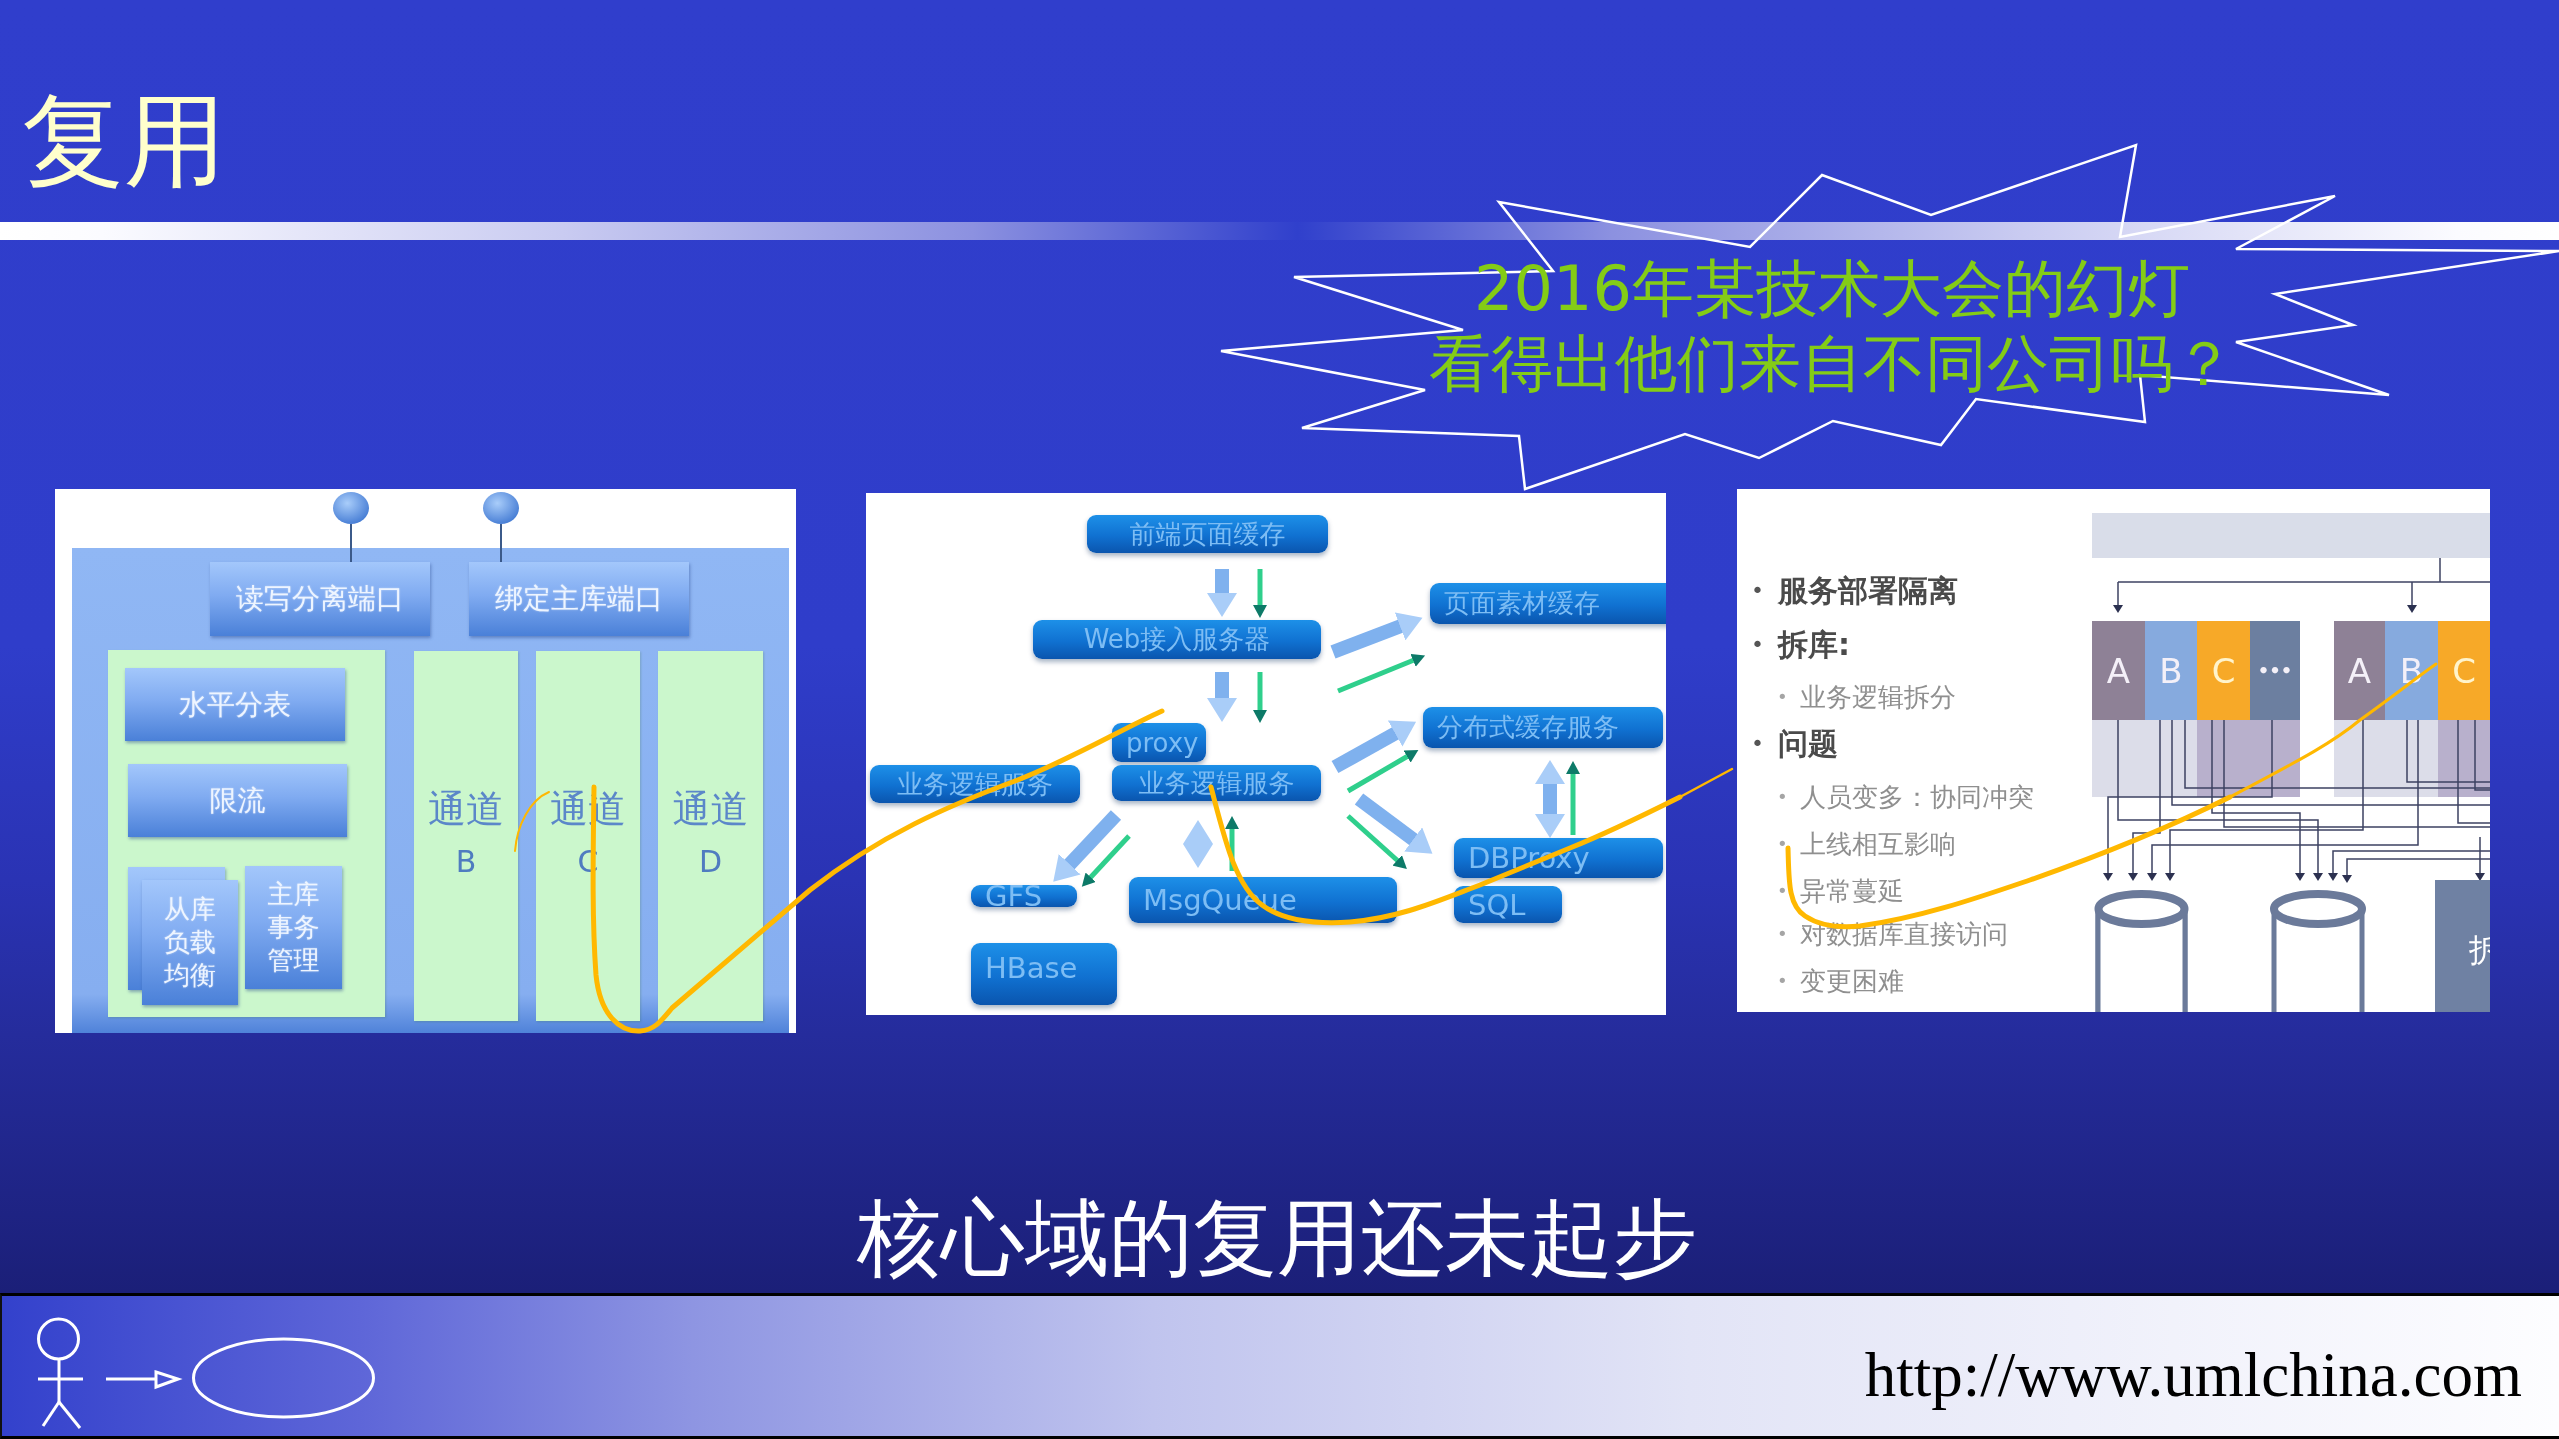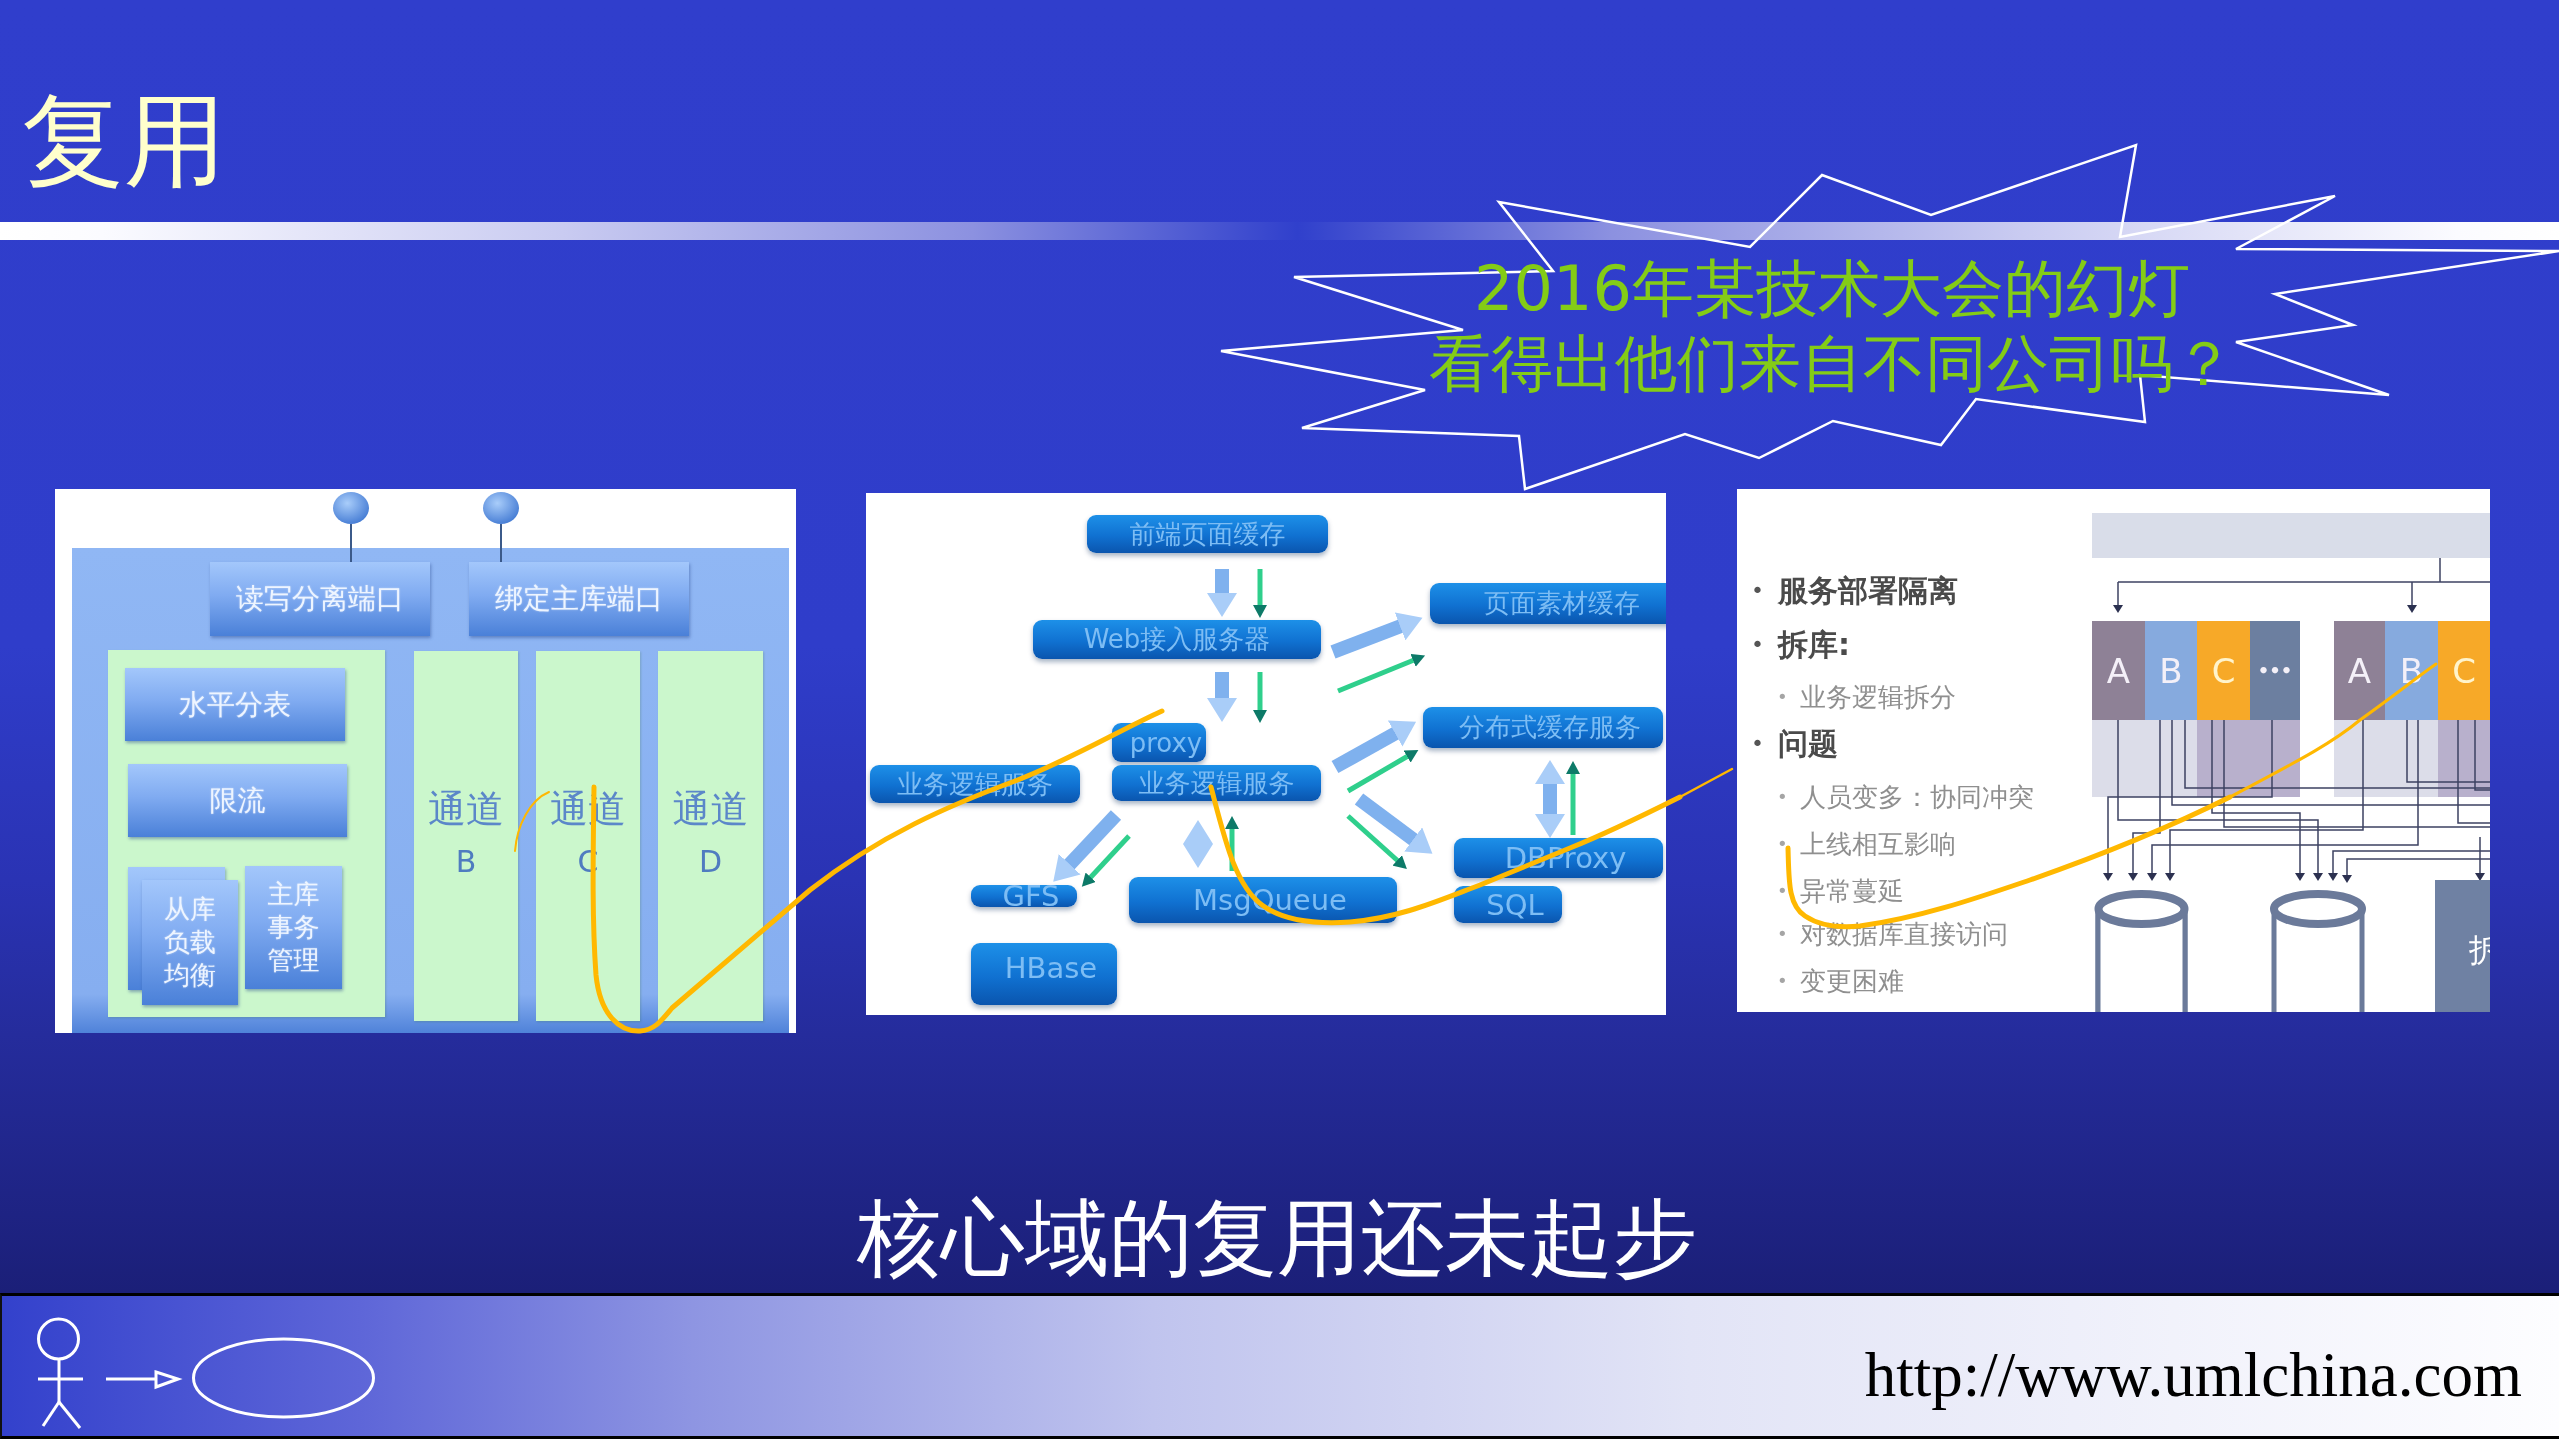--- a/index.html
+++ b/index.html
@@ -64,21 +64,21 @@
     font-size:30px; line-height:36px; color:#4f7cc0;
   }
 
   
   .n2 {
     position:absolute; border-radius:9px; box-sizing:border-box;
     background:linear-gradient(to bottom, #1d90e8 0%, #1071d1 55%, #0a55ae 100%);
     color:#7dbdf4; font-size:26px; display:flex; align-items:center; justify-content:center;
     box-shadow:0 3px 5px rgba(0,40,90,0.35); white-space:nowrap; overflow:hidden;
   }
-  .n2.left { justify-content:center; padding-left:14px; }
+  .n2.left { justify-content:flex-start; padding-left:14px; }
   .n2.big { font-size:29px; }
   .n2.top { align-items:flex-start; padding-top:8px; }
 
   
   .b-row { position:absolute; left:0; height:34px; width:360px; }
   .b-dot { position:absolute; top:0; line-height:34px; }
   .b-text { position:absolute; top:0; line-height:34px; white-space:nowrap; }
   .lvl1 .b-dot { font-size:22px; color:#555; }
   .lvl1 .b-text { font-size:30px; font-weight:bold; color:#4a4a4a; }
   .lvl2 .b-dot { font-size:18px; color:#a5a5a5; }

